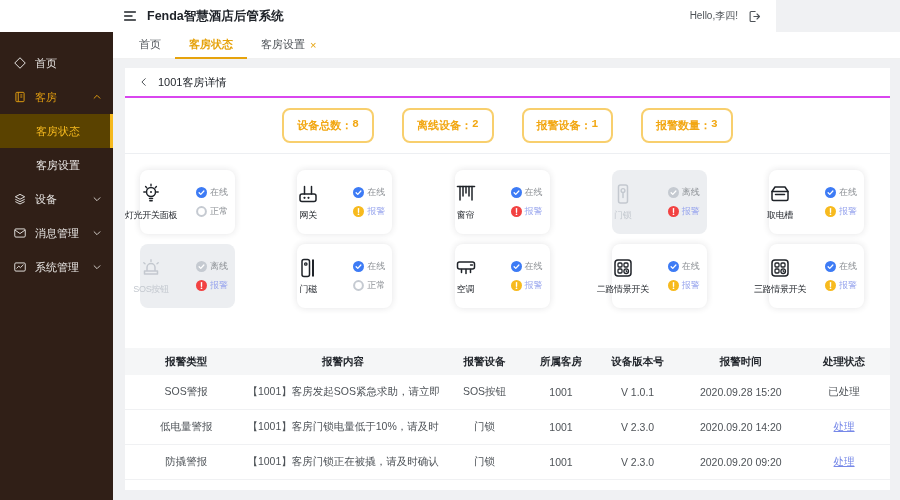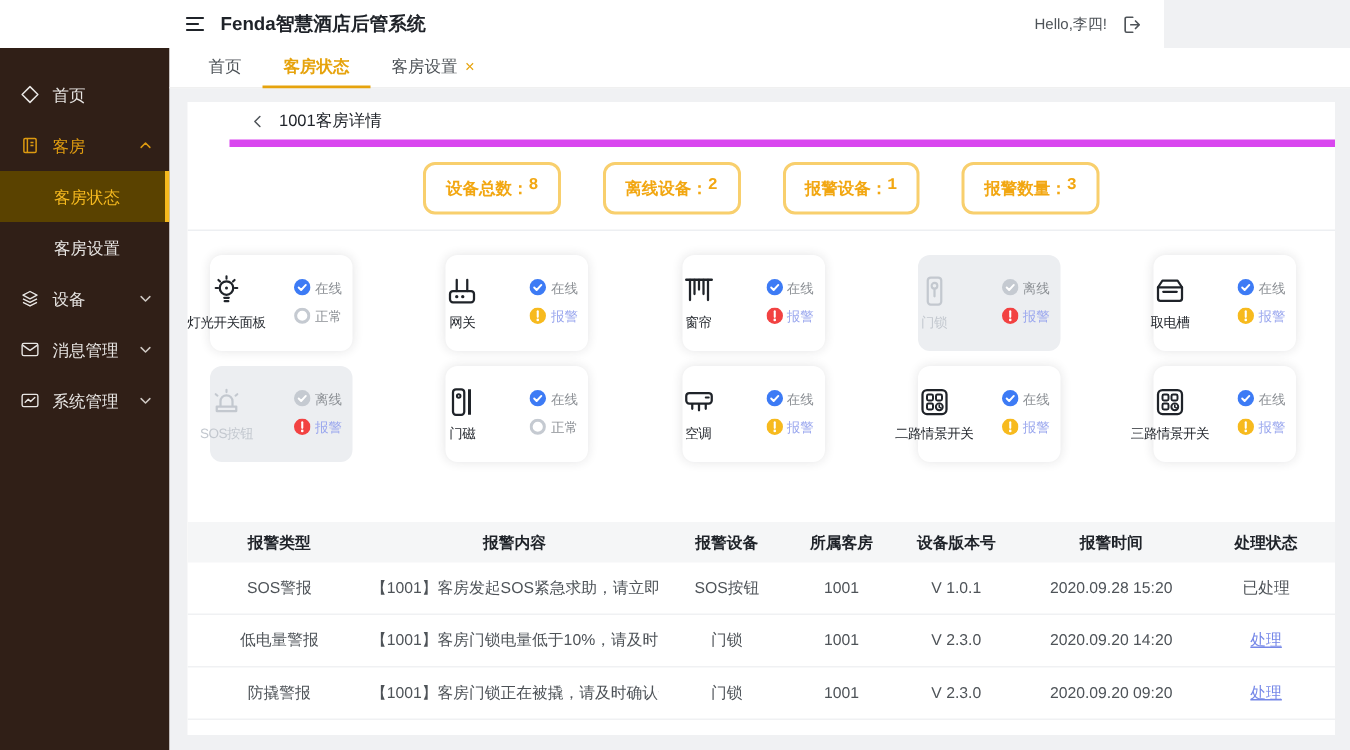--- a/index.html
+++ b/index.html
@@ -41,21 +41,21 @@
     font-size:11px; color:#4E5358; cursor:pointer; border-bottom:2px solid transparent; }
   .tab.active { color:#E6A30D; font-weight:bold; border-bottom-color:#E6A30D; }
   .tab-close { color:#E6A30D; font-size:11px; cursor:pointer; }
 
   .content { position:absolute; top:27px; left:0; right:0; bottom:0; background:#F0F1F3;
     padding:9px 10px 0 12px; }
   .card { background:#fff; width:765px; height:422px; display:flex; flex-direction:column;
     overflow:hidden; }
 
   .breadcrumb { height:30px; flex:none; display:flex; align-items:center; gap:9px;
-    padding:0 14px; border-bottom:5px solid #d946ef; font-size:11px; color:#1F2329;margin-left:28px; }
+    padding:0 14px; border-bottom:2px solid #d946ef; font-size:11px; color:#1F2329; }
   .back { width:10px; height:10px; color:#4E5358; cursor:pointer; }
   .back svg { width:10px; height:10px; display:block; }
 
   .stats { height:56px; flex:none; display:flex; align-items:center; justify-content:center;
     gap:28px; border-bottom:1px solid #EDEFF2;font-family:Liberation Mono, monospace; }
   .stat-badge { border:2px solid #F8CF6D; border-radius:8px; padding:8px 13px;
     font-size:11px; font-weight:bold; color:#F2A712; display:flex; white-space:nowrap; }
 
   .body-flex { height:172px; flex:none; display:flex; }
   .devices { flex:1; display:grid; grid-template-columns:repeat(5,95px);
@@ -65,21 +65,21 @@
     box-shadow:0 0 7px rgba(31,35,41,.12); display:flex; align-items:center;
     padding:5px 7px; cursor:pointer; }
   .dev-card.off { background:#ECEEF1; box-shadow:none; }
   .dev-left { flex:1; display:flex; flex-direction:column; align-items:center; min-width:0; }
   .dev-icon { width:24px; height:24px; color:#1F2329; }
   .dev-icon svg { width:24px; height:24px; display:block; }
   .dev-name { font-size:9px; color:#1F2329; margin-top:3px; white-space:nowrap;
     letter-spacing:-.3px; }
   .dev-card.off .dev-icon, .dev-card.off .dev-name { color:#C3C8CF; }
   .dev-status { flex:none; display:flex; flex-direction:column; gap:6px; margin-left:2px; }
-  .status { display:flex; gap:3px;padding-left:39px; }
+  .status { display:flex; align-items:center; gap:3px;padding-left:39px; }
   .st-icon { width:11px; height:11px; }
   .st-icon svg { width:11px; height:11px; display:block; }
   .st-text { font-size:9px; color:#8C9095; }
   .status.alarm .st-text, .status.warn .st-text { color:#9AA7EE; }
 
   .monitor { width:120px; flex:none; border-left:1px solid #EDEFF2; padding:16px 12px 0; }
   .m-title { font-size:11.5px; color:#1F2329; }
   .metric { margin-top:28px; font-size:10.5px; color:#4E5358; display:flex; gap:7px;
     white-space:nowrap; }
   .metric:nth-of-type(2) { margin-top:16px; }

